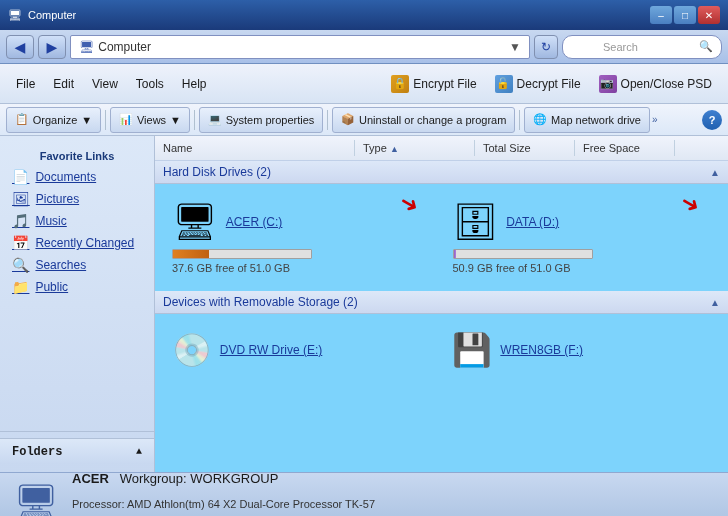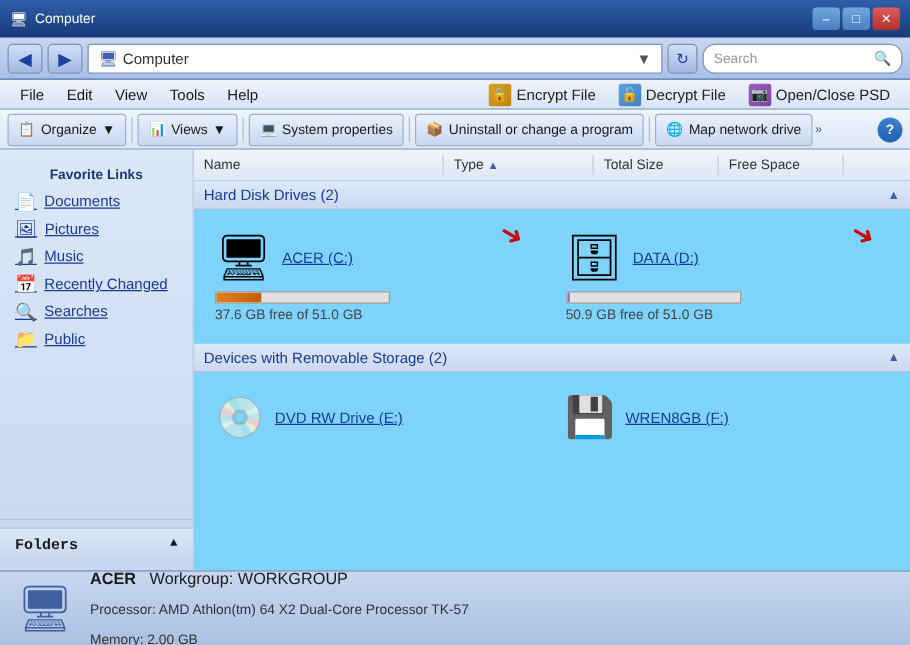--- a/index.html
+++ b/index.html
@@ -67,21 +67,21 @@
       border: 1px solid #8090c0;
       border-radius: 10px;
       display: flex; align-items: center;
       padding: 0 8px;
       font-size: 11px; color: #999;
     }
     .search-icon-btn { color: #4060b0; margin-left: auto; cursor: pointer; }
 
     
     .menu-bar {
-      height: 24px;
+      height: 40px;
       background: linear-gradient(to bottom, #eef2fb, #d8e4f4);
       display: flex;
       align-items: center;
       padding: 0 8px;
       border-bottom: 1px solid #b0c0d8;
       gap: 2px;
     }
     .menu-item {
       padding: 2px 8px;
       cursor: pointer;
@@ -305,21 +305,21 @@
 <div class="address-bar">
   <button class="nav-btn">◀</button>
   <button class="nav-btn">▶</button>
   <div class="addr-path">
     <span class="addr-icon">🖥</span>
     <span>Computer</span>
     <span style="margin-left:auto; color:#555;">▼</span>
   </div>
   <button class="refresh-btn">↻</button>
   <div class="search-box">
-    <span style="flex:1; color:#999;">Search</span>
+    <span style="flex:1; color:#999;margin-left:32px;">Search</span>
     <span class="search-icon-btn">🔍</span>
   </div>
 </div>
 
 <div class="menu-bar">
   <span class="menu-item">File</span>
   <span class="menu-item">Edit</span>
   <span class="menu-item">View</span>
   <span class="menu-item">Tools</span>
   <span class="menu-item">Help</span>

